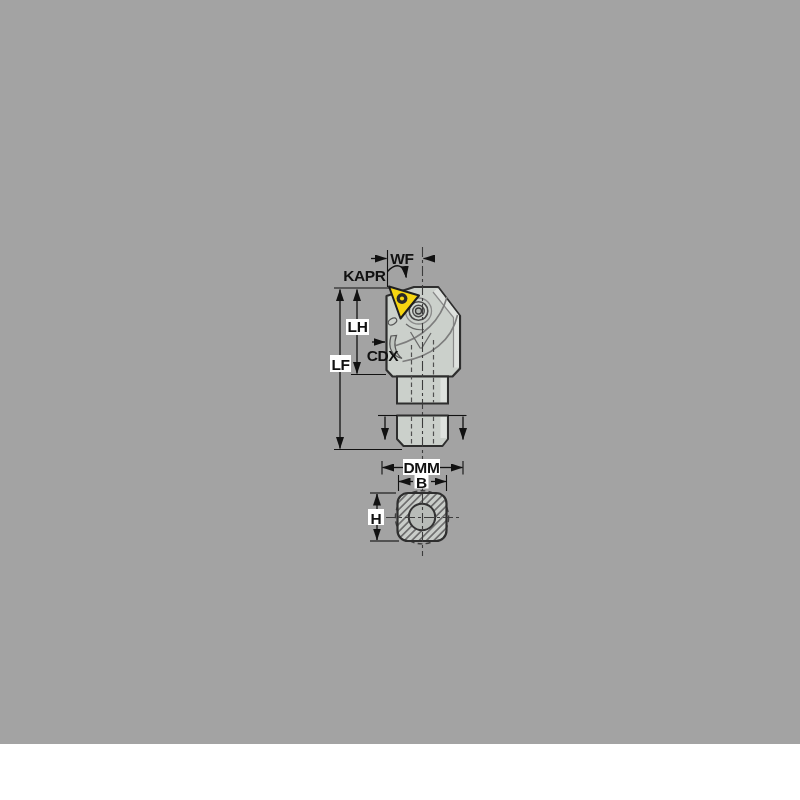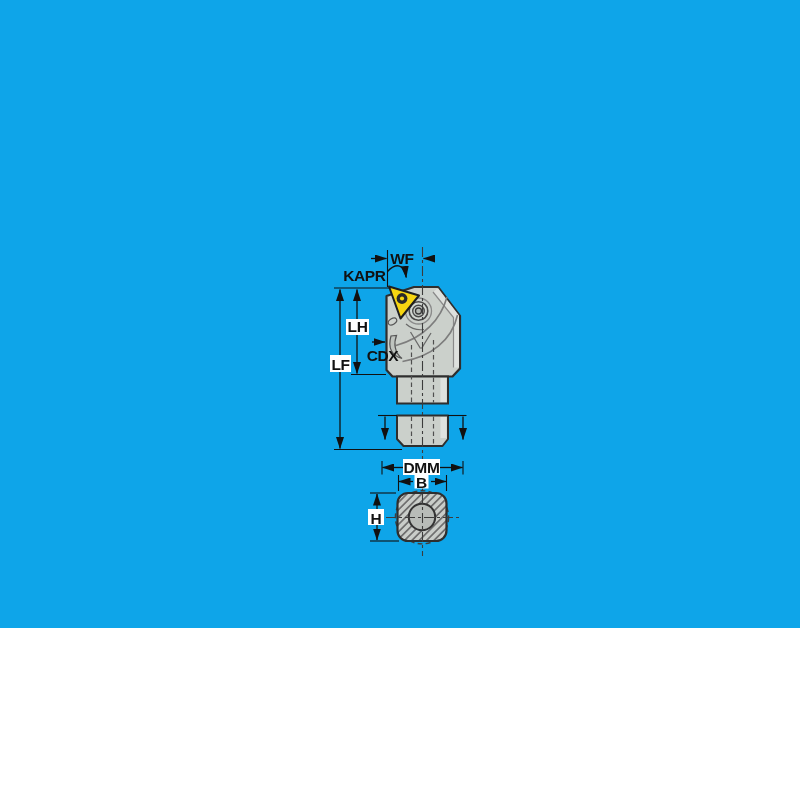--- a/index.html
+++ b/index.html
@@ -1,19 +1,19 @@
 <!DOCTYPE html>
 <html><head>
 <meta charset="utf-8">
 <style>
   html,body{margin:0;padding:0;background:#ffffff;}
   .canvas{
     position:relative;
-    width:800px;height:628px;
-    background:#0ea5e9;
+    width:800px;height:744px;
+    background:#a3a3a3;
     overflow:hidden;
     font-family:"Liberation Sans", sans-serif;
   }
   svg{position:absolute;left:0;top:0;}
   text.dim-label{
     font-family:"Liberation Sans", sans-serif;
     font-weight:700;
     font-size:15.5px;
     letter-spacing:-0.4px;
     fill:#111111;

